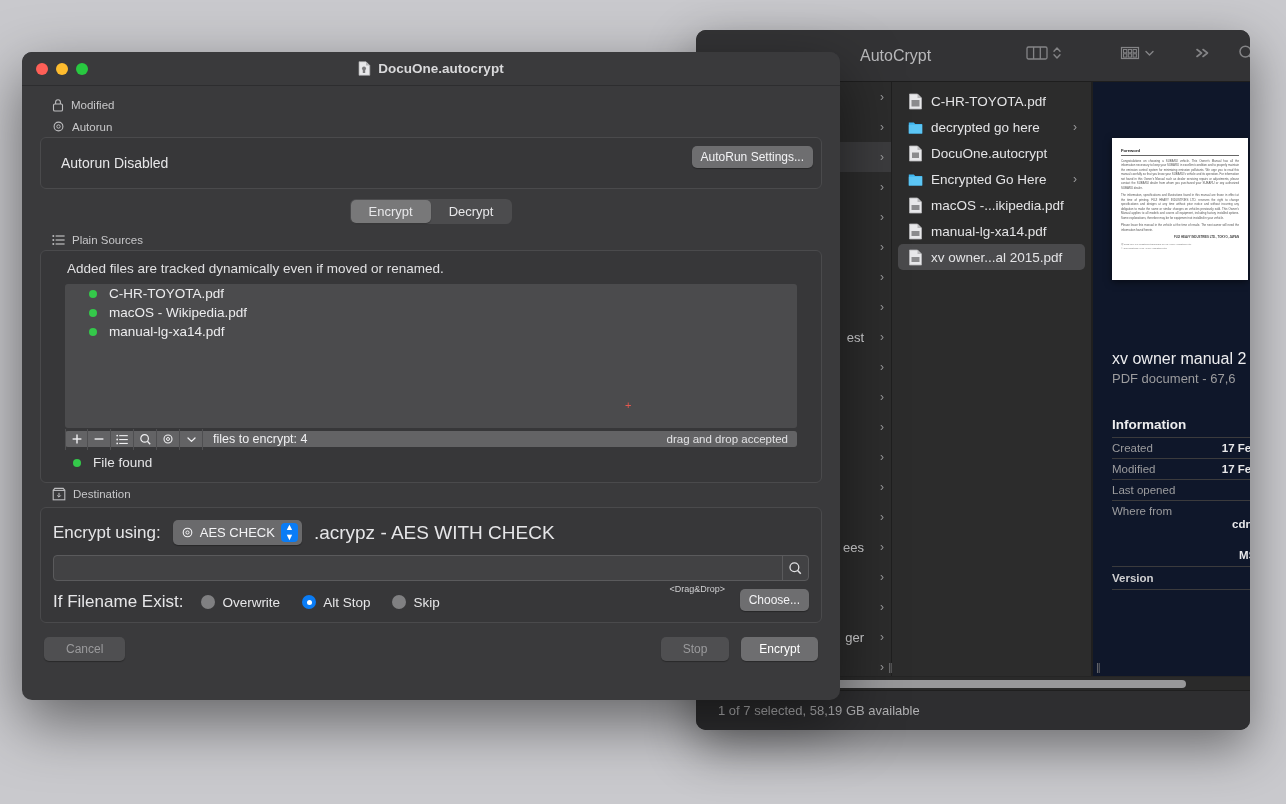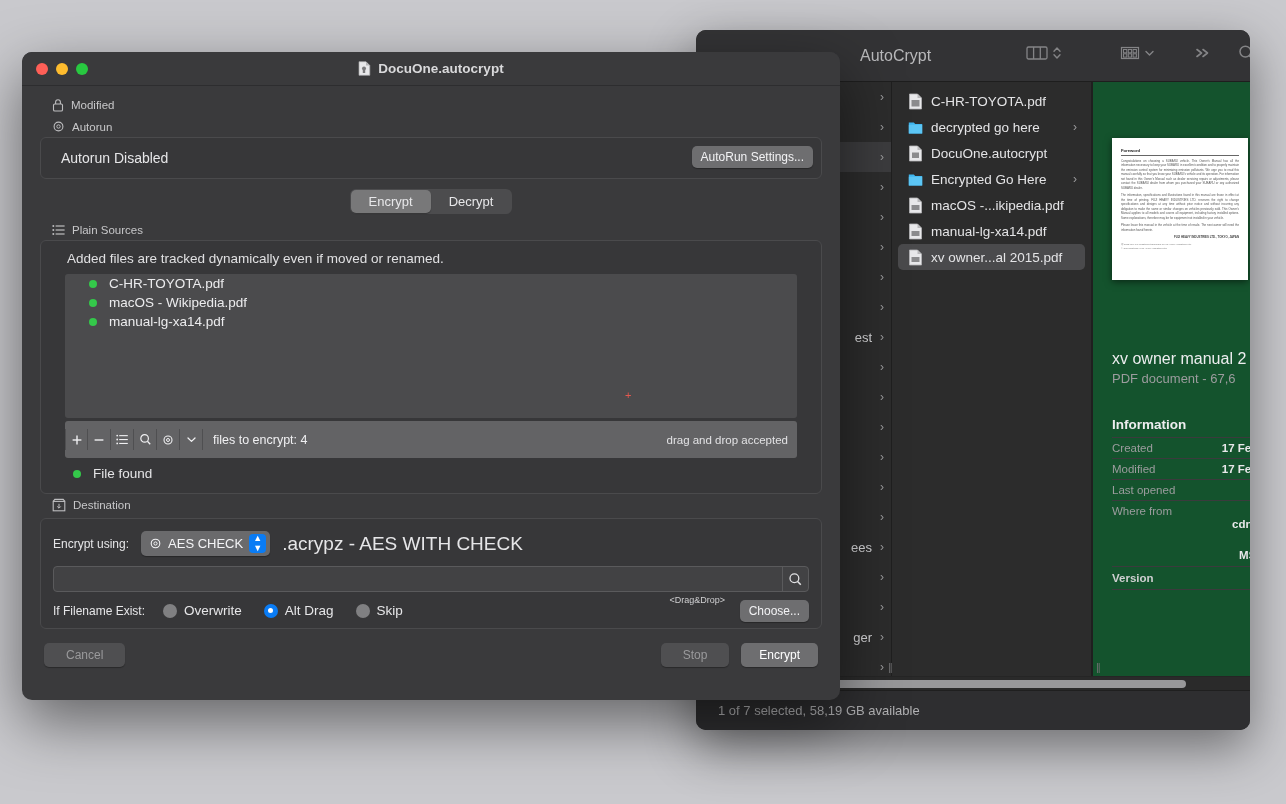--- a/index.html
+++ b/index.html
@@ -40,40 +40,40 @@
 
   .col-partial {
     width: 196px; background: #2c2c2c; position: relative;
     border-right: 1px solid #1f1f1f;
   }
   .partial-row {
     position: absolute; right: 0; width: 100%; height: 30px;
     display: flex; align-items: center; justify-content: flex-end;
     padding-right: 7px; color: #9a9a9c; font-size: 13px;
   }
-  .partial-row .plabel { margin-right: 8px; color: #d5d5d7; font-size: 13px; }
+  .partial-row .plabel { margin-right: 16px; color: #d5d5d7; font-size: 13px; }
   .partial-row.sel { background: #3c3c3e; }
   .chev { font-size: 12px; color: #9a9a9c; }
 
   .col-list {
     width: 200px; background: #2c2c2c; position: relative;
     border-right: 1px solid #1f1f1f; padding-top: 6px;
   }
   .file-row {
     height: 26px; display: flex; align-items: center;
     padding: 0 8px 0 10px; color: #e4e4e6; font-size: 13.5px;
     border-radius: 5px; margin: 0 6px;
   }
   .file-row.sel { background: #4a4a4c; }
   .file-row .fname { flex: 1; white-space: nowrap; overflow: hidden; }
   .file-row .fchev { color: #9a9a9c; font-size: 12px; }
   .fic { width: 15px; height: 17px; margin-right: 8px; flex: 0 0 auto; }
 
   .col-prev {
-    flex: 1; background: #14532d; position: relative; overflow: hidden;
+    flex: 1; background: #0f172a; position: relative; overflow: hidden;
   }
   .thumb {
     position: absolute; left: 20px; top: 56px;
     width: 136px; height: 142px; background: #fff;
     box-shadow: 0 2px 7px rgba(0,0,0,.5);
     padding: 10px 9px; overflow: hidden;
   }
   .th-h { font-size: 4.2px; font-weight: bold; color: #222; border-bottom: .5px solid #666; padding-bottom: 1.5px; margin-bottom: 3px;}
   .th-p { font-size: 2.9px; line-height: 1.55; color: #555; text-align: justify; margin-bottom: 3px; }
   .th-c { font-size: 2.9px; color: #444; text-align: right; font-weight: bold; margin-bottom: 4px;}
@@ -135,21 +135,21 @@
   .ac-body { padding: 8px 18px 0; }
 
   .grp-label { display: flex; align-items: center; gap: 7px; padding: 4px 0 4px 12px; }
   .grp-label .gl-t { font-size: 11.5px; color: #c7c7c9; }
 
   .panel {
     background: #373739; border: 1px solid #4a4a4c; border-radius: 6px;
     position: relative;
   }
   .panel.pw { height: 38px; display: flex; align-items: center; padding: 0 12px; }
-  .panel.ar { height: 42px; display: flex; align-items: center; padding: 12px 12px; }
+  .panel.ar { height: 52px; display: flex; align-items: center; padding: 12px 12px; }
   .pw-txt { font-size: 14px; color: #e6e6e8; margin-left: 9px; }
   .ar-txt { font-size: 14px; color: #e6e6e8; margin-left: 8px; }
 
   .btn {
     background: #6e6e70; border: none; border-radius: 5px;
     color: #f2f2f4; font-size: 12px; font-family: "Liberation Sans", sans-serif;
     padding: 4px 9px; cursor: default;
     box-shadow: 0 1px 1px rgba(0,0,0,.3);
   }
   .btn.right { position: absolute; right: 8px; top: 8px; }
@@ -170,36 +170,36 @@
   .listbox {
     background: #4b4b4d; border-radius: 3px; height: 144px;
     position: relative; overflow: hidden;
   }
   .li { height: 19px; display: flex; align-items: center; padding-left: 24px; font-size: 13.5px; color: #ececee; }
   .li.sel { background: #0a6cf0; }
   .dot { width: 8px; height: 8px; border-radius: 50%; background: #34c84a; margin-right: 12px; flex: 0 0 auto; }
   .redplus { position: absolute; left: 560px; top: 115px; color: #e4584f; font-size: 11px; }
 
   .lb-toolbar {
-    display: flex; align-items: center; height: 37px;
+    display: flex; align-items: center; height: 16px;
     background: #636365; border-radius: 3px; margin-top: 3px;
     font-size: 12.5px; color: #f0f0f2;
   }
   .tb-btn {
     width: 23px; height: 21px; display: flex; align-items: center; justify-content: center;
     border-right: 1px solid #4f4f51; cursor: default;
   }
   .tb-btn:first-child { border-left: 1px solid #4f4f51; }
   .tb-txt { margin-left: 10px; }
   .tb-right { margin-left: auto; margin-right: 9px; font-size: 11.5px; color: #e2e2e4; }
   .found { display: flex; align-items: center; margin-top: 8px; padding-left: 8px; font-size: 13.5px; color: #e4e4e6; }
 
   .panel.dest { padding: 12px 12px 10px; margin-top: 2px; }
   .dest-row1 { display: flex; align-items: center; gap: 12px; }
-  .dest-lbl { font-size: 12px; color: #e6e6e8; }
+  .dest-lbl { font-size: 17px; color: #e6e6e8; }
   .popup {
     display: flex; align-items: center; gap: 6px;
     background: #6a6a6c; border-radius: 5px; padding: 3px 4px 3px 8px;
     box-shadow: 0 1px 1px rgba(0,0,0,.3);
   }
   .popup .pt { font-size: 13px; color: #f4f4f6; }
   .stepper {
     width: 17px; height: 19px; background: #0a7cf5; border-radius: 4px;
     display: flex; align-items: center; justify-content: center;
     color: #fff; font-size: 9px; line-height: .8; flex-direction: column;
@@ -631,21 +631,21 @@
         </div>
 
         <div class="dest-row3">
           <span class="dest-lbl" style="margin-right:18px">If Filename Exist:</span>
           <label class="radio">
             <span class="rb"></span>
             <span class="r-lbl">Overwrite</span>
           </label>
           <label class="radio">
             <span class="rb on"></span>
-            <span class="r-lbl">Alt Drag</span>
+            <span class="r-lbl">Alt Stop</span>
           </label>
           <label class="radio">
             <span class="rb"></span>
             <span class="r-lbl">Skip</span>
           </label>
           <span class="dd-lbl">&lt;Drag&amp;Drop&gt;</span>
           <button class="btn choose">Choose...</button>
         </div>
       </div>
 

